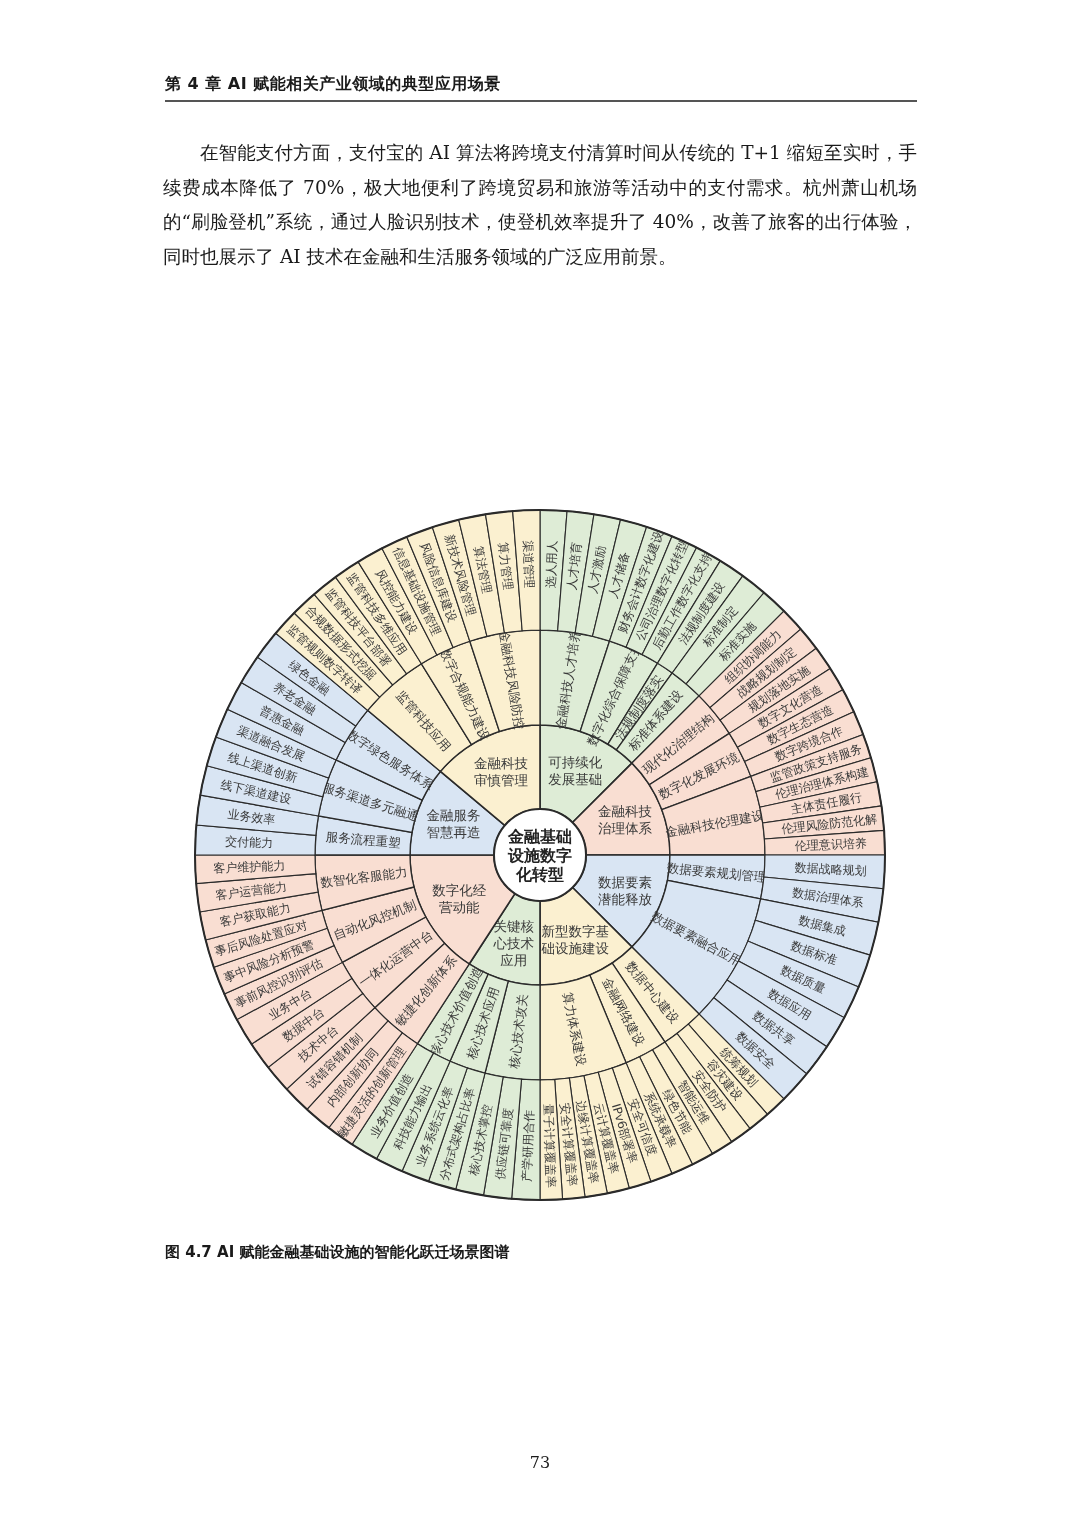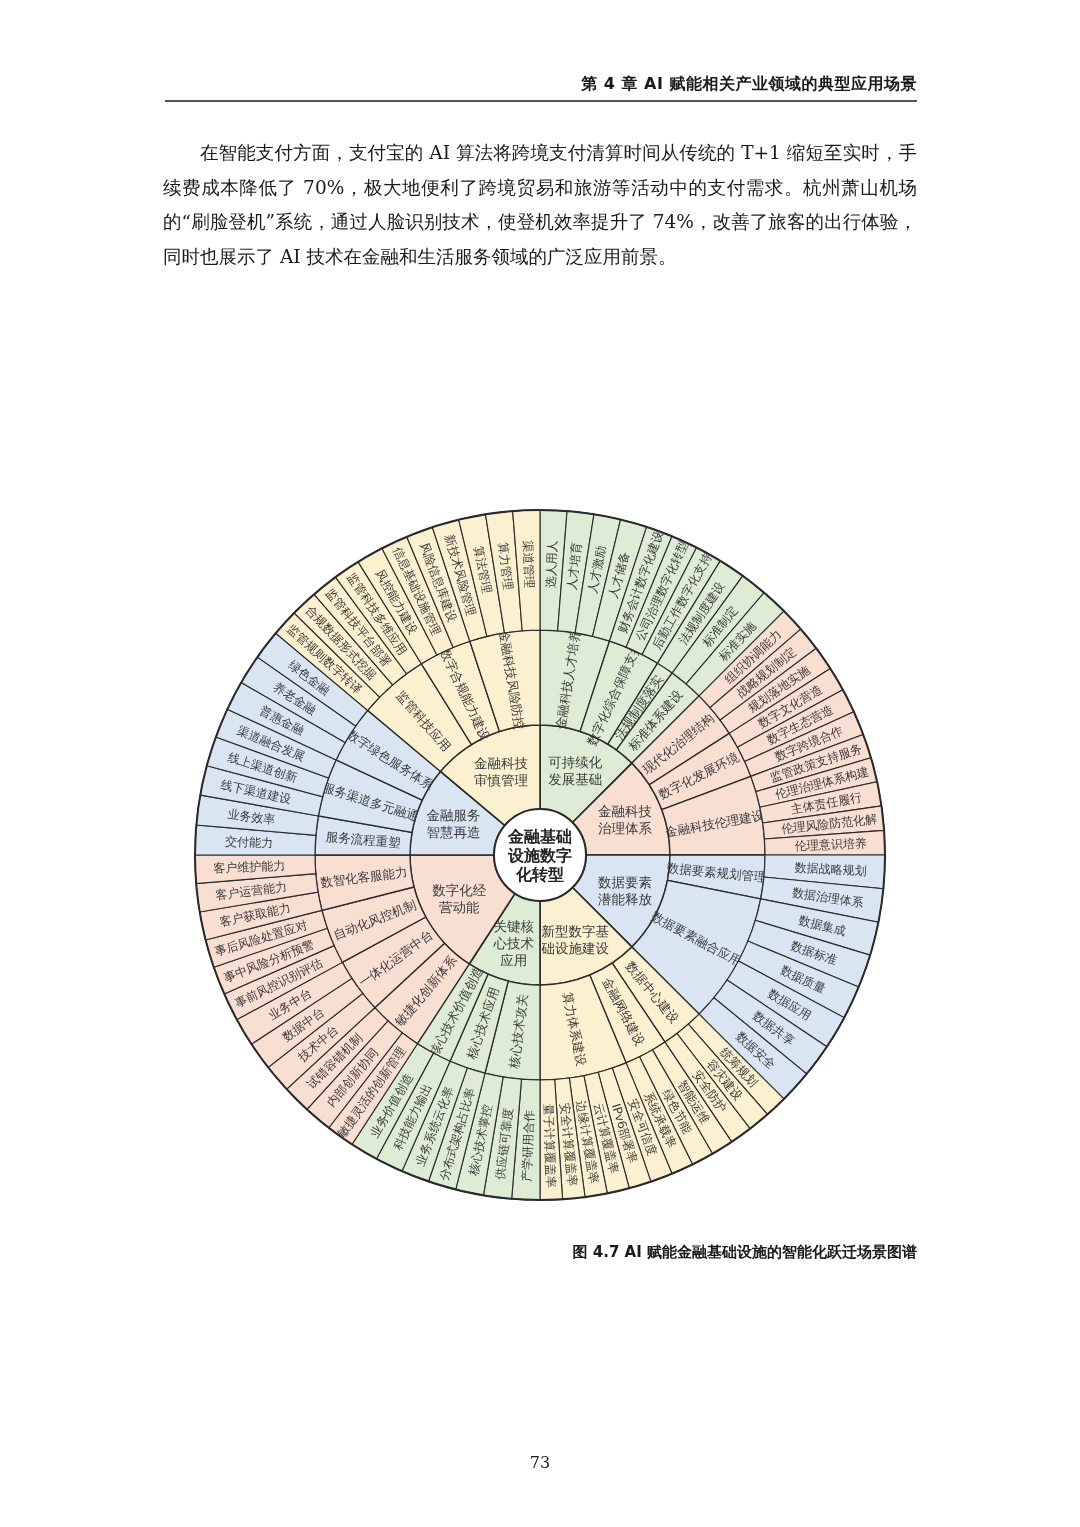--- a/index.html
+++ b/index.html
@@ -1,40 +1,40 @@
 <!DOCTYPE html>
 <html><head>
   <meta charset="utf-8">
   <style>
     html, body { margin: 0; padding: 0; background: #ffffff; }
     body { width: 1080px; height: 1527px; position: relative; overflow: hidden;
            font-family: "DejaVu Serif", "Liberation Serif", serif; color: #1a1a1a; }
-    .running-head { position: absolute; left: 165px; top: 74px; width: 752px; text-align: right;
+    .running-head { position: absolute; left: 165px; top: 74px; width: 752px; text-align: left;
            font-family: "DejaVu Sans", "Liberation Sans", sans-serif; font-weight: bold; font-size: 16px; letter-spacing: 0.5px; }
     .head-rule { position: absolute; left: 165px; top: 100px; width: 752px; height: 2px; background: #555; }
     .body-text { position: absolute; left: 163px; top: 136px; width: 754px; font-size: 18.5px; line-height: 34.5px; text-align: justify; }
     .body-text p { margin: 0 0 4px 0; text-indent: 37px; }
     .figure { position: absolute; left: 165px; top: 503px; width: 750px; height: 722px; }
     .figure svg { display: block; }
-    .caption { position: absolute; left: 165px; top: 1243px; width: 752px; text-align: right;
+    .caption { position: absolute; left: 165px; top: 1243px; width: 752px; text-align: left;
            font-family: "DejaVu Sans", "Liberation Sans", sans-serif; font-weight: bold; font-size: 15px; }
     .page-number { position: absolute; left: 0; top: 1453px; width: 1080px; text-align: center; font-size: 16px; }
     .watermark { position: absolute; left: 10px; top: 1533px; font-family: "DejaVu Sans", "Liberation Sans", sans-serif;
            font-size: 17px; color: #f2f2f2; text-shadow: 0 0 2px #9a9a9a, 0 0 1px #9a9a9a; letter-spacing: 1px; }
     .watermark .logo { font-weight: bold; margin-right: 6px; }
     svg text { font-family: "DejaVu Sans", "Liberation Sans", sans-serif; fill: #3a3a3a; }
   </style>
 </head>
 <body>
 
 <div class="running-head">第 4 章  AI 赋能相关产业领域的典型应用场景</div>
 <div class="head-rule"></div>
 
 <div class="body-text">
-  <p>在智能支付方面，支付宝的 AI 算法将跨境支付清算时间从传统的 T+1 缩短至实时，手续费成本降低了 70%，极大地便利了跨境贸易和旅游等活动中的支付需求。杭州萧山机场的“刷脸登机”系统，通过人脸识别技术，使登机效率提升了 74%，改善了旅客的出行体验，同时也展示了 AI 技术在金融和生活服务领域的广泛应用前景。</p>
+  <p>在智能支付方面，支付宝的 AI 算法将跨境支付清算时间从传统的 T+1 缩短至实时，手续费成本降低了 70%，极大地便利了跨境贸易和旅游等活动中的支付需求。杭州萧山机场的“刷脸登机”系统，通过人脸识别技术，使登机效率提升了 40%，改善了旅客的出行体验，同时也展示了 AI 技术在金融和生活服务领域的广泛应用前景。</p>
 </div>
 
 <div class="figure">
   <svg id="wheel" width="750" height="722" viewBox="0 0 750 722">
       <g>
         <g>
           <path d="M375,222 A130,130 0 0 1 466.9238815542512,260.0761184457488 L407.52691193458116,319.47308806541884 A46,46 0 0 0 375,306 Z" fill="#deecd6" stroke="#2a2a2a" stroke-width="1.6"></path>
           <text x="410.20687577758827" y="258.50308300896165" font-size="13.5" text-anchor="middle" dominant-baseline="central">可持续化</text>
           <text x="410.20687577758827" y="275.50308300896165" font-size="13.5" text-anchor="middle" dominant-baseline="central">发展基础</text>
           <path d="M375,127 A225,225 0 0 1 444.5288237343632,138.01228383359046 L415.1722092687432,228.36265288163003 A130,130 0 0 0 375,222 Z" fill="#deecd6" stroke="#2a2a2a" stroke-width="1.3"></path>

